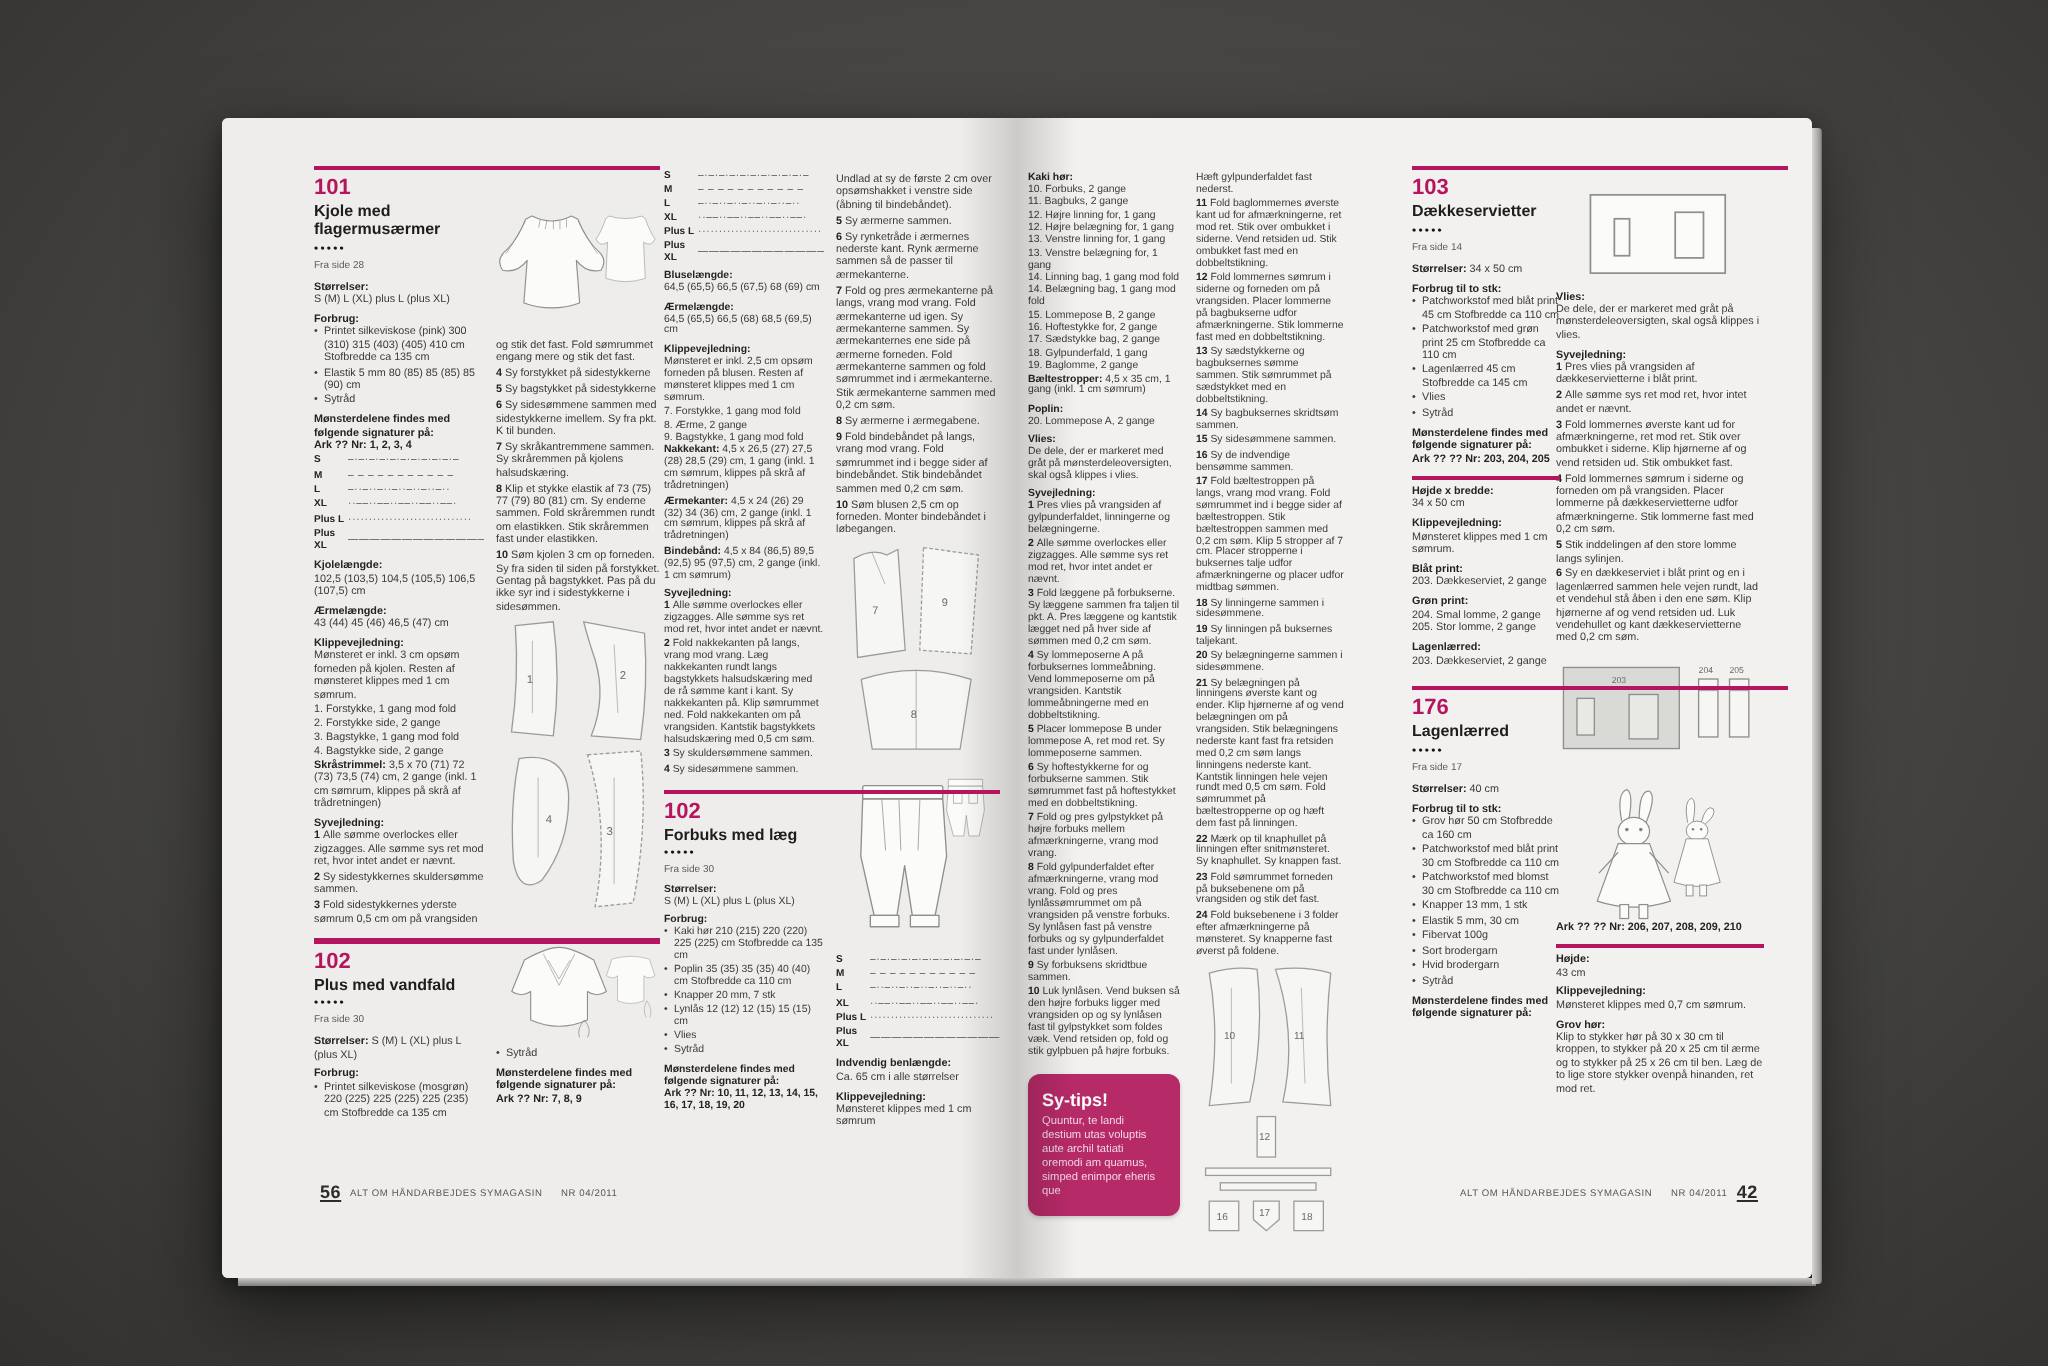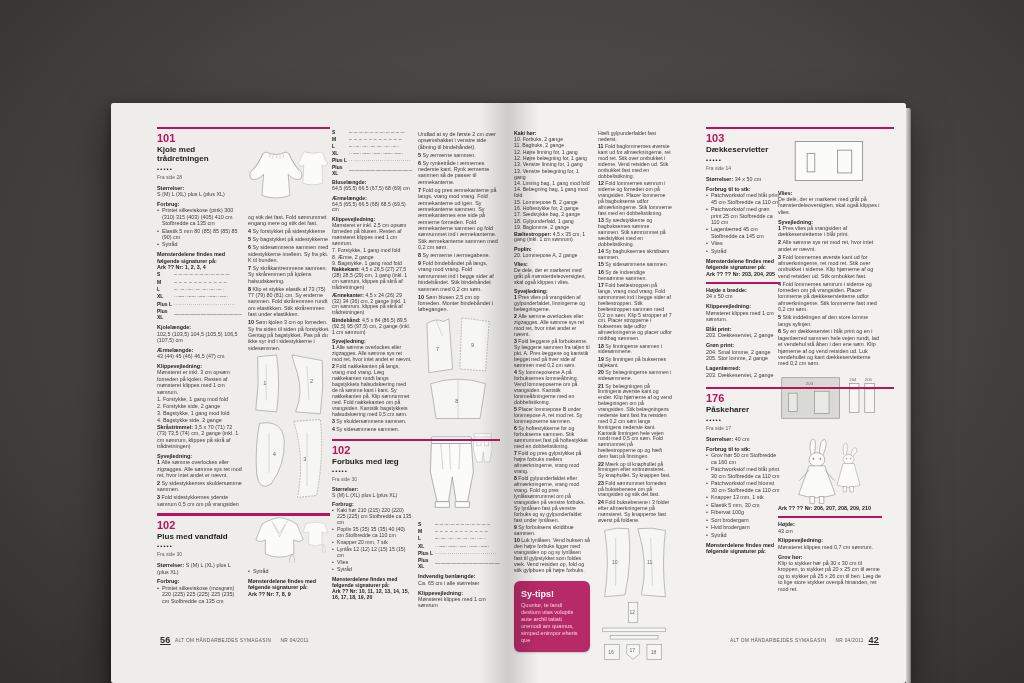--- a/index.html
+++ b/index.html
@@ -2,21 +2,21 @@
 <html><head>
 <meta charset="utf-8">
 <style>
   html,body{margin:0;padding:0;}
   body{width:1024px;height:683px;overflow:hidden;
        font-family:"Liberation Sans",sans-serif;
        background:radial-gradient(ellipse at 52% 42%, #545250 0%, #454442 55%, #323130 100%);}
   .stage{position:relative;width:1024px;height:683px;}
   .spread{position:absolute;left:111px;top:59px;width:795px;height:580px;
           background:#c4b5fd;border-radius:3px;
-          box-shadow:0 16px 42px rgba(0,0,0,0.55), 0 4px 10px rgba(0,0,0,0.4);margin-top:44px;}
+          box-shadow:0 16px 42px rgba(0,0,0,0.55), 0 4px 10px rgba(0,0,0,0.4);}
   .spread::after{content:'';position:absolute;right:-5px;top:5px;bottom:-3px;width:5px;
           border-radius:0 2px 2px 0;
           background:linear-gradient(90deg,#d8d7d3,#9b9a96 80%,#6f6e6b);}
   .spread::before{content:'';position:absolute;left:8px;right:-2px;bottom:-4px;height:4px;
           background:linear-gradient(#c9c8c4,#807f7c);}
   .page{position:absolute;top:0;bottom:0;overflow:hidden;}
   .page-left{left:0;width:397px;background:#eeedeb;border-radius:3px 0 0 3px;}
   .page-right{left:397px;width:398px;background:#f2f1ef;border-radius:0 3px 3px 0;}
   .page-left::after{content:'';position:absolute;right:0;top:0;bottom:0;width:28px;
       background:linear-gradient(90deg,rgba(0,0,0,0),rgba(0,0,0,0.14));pointer-events:none;}
@@ -67,21 +67,21 @@
 </head>
 <body>
 
 <div class="stage">
   <div class="spread">
 
     <div class="page page-left">
       <div class="col" id="colA">
           <div class="rule" style="width: 173px;"></div>
           <div class="secnum">101</div>
-          <div class="sectitle">Kjole med trådretningen</div>
+          <div class="sectitle">Kjole med flagermusærmer</div>
           <div class="dots">•••••</div>
           <div class="note">Fra side 28</div>
           <div class="lbl">Størrelser:</div>
           <div class="txt">S (M) L (XL) plus L (plus XL)</div>
           <div class="lbl">Forbrug:</div>
           <div class="bullet"><span class="mk">•</span><span>Printet silkeviskose (pink) 300 (310) 315 (403) (405) 410 cm Stofbredde ca 135 cm</span></div>
           <div class="bullet"><span class="mk">•</span><span>Elastik 5 mm 80 (85) 85 (85) 85 (90) cm</span></div>
           <div class="bullet"><span class="mk">•</span><span>Sytråd</span></div>
           <div class="lbl">Mønsterdelene findes med følgende signaturer på:</div>
           <div class="boldline">Ark ?? Nr: 1, 2, 3, 4</div>
@@ -436,21 +436,21 @@
           <div class="txt">Mønsteret klippes med 1 cm sømrum.</div>
           <div class="lbl">Blåt print:</div>
           <div class="li">203. Dækkeserviet, 2 gange</div>
           <div class="lbl">Grøn print:</div>
           <div class="li">204. Smal lomme, 2 gange</div>
           <div class="li">205. Stor lomme, 2 gange</div>
           <div class="lbl">Lagenlærred:</div>
           <div class="li">203. Dækkeserviet, 2 gange</div>
           <div class="rule" style="width: 188px; margin-top: 9px;"></div>
           <div class="secnum">176</div>
-          <div class="sectitle">Påskeharer</div>
+          <div class="sectitle">Lagenlærred</div>
           <div class="dots">•••••</div>
           <div class="note">Fra side 17</div>
           <div class="kv"><b>Størrelser: </b>40 cm</div>
           <div class="lbl">Forbrug til to stk:</div>
           <div class="bullet"><span class="mk">•</span><span>Grov hør 50 cm Stofbredde ca 160 cm</span></div>
           <div class="bullet"><span class="mk">•</span><span>Patchworkstof med blåt print 30 cm Stofbredde ca 110 cm</span></div>
           <div class="bullet"><span class="mk">•</span><span>Patchworkstof med blomst 30 cm Stofbredde ca 110 cm</span></div>
           <div class="bullet"><span class="mk">•</span><span>Knapper 13 mm, 1 stk</span></div>
           <div class="bullet"><span class="mk">•</span><span>Elastik 5 mm, 30 cm</span></div>
           <div class="bullet"><span class="mk">•</span><span>Fibervat 100g</span></div>

